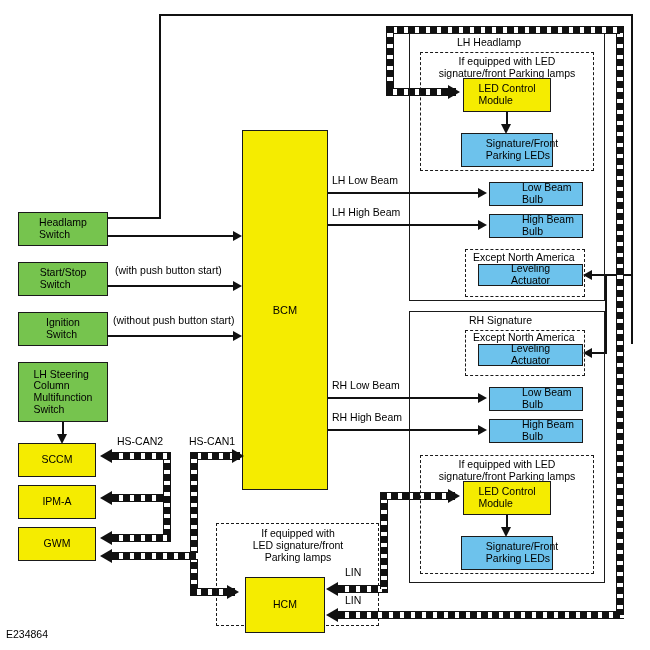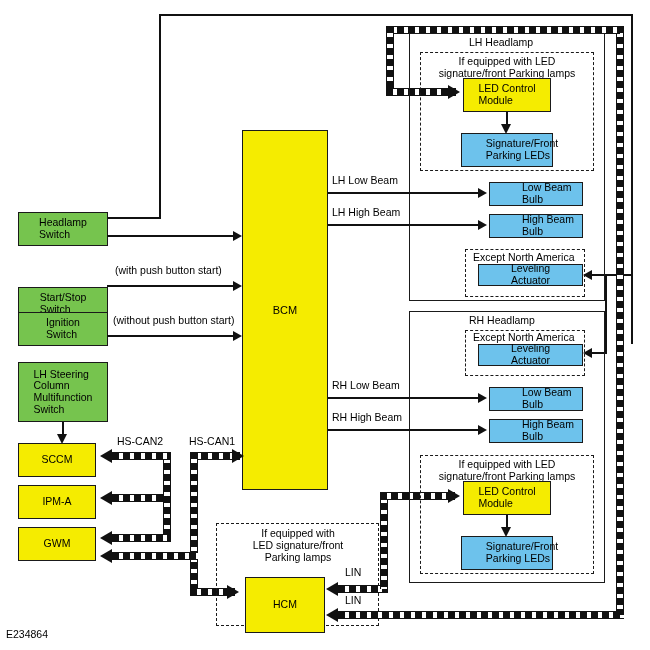--- a/index.html
+++ b/index.html
@@ -78,21 +78,21 @@
   <div class="wh" style="left:592px;top:274px;width:41px;"></div>
   <div class="ar ar-l" style="left:583px;top:270px;"></div>
 
   <div class="wv" style="left:605px;top:274px;height:80px;"></div>
   <div class="wh" style="left:592px;top:352px;width:15px;"></div>
   <div class="ar ar-l" style="left:583px;top:348px;"></div>
 
   <div class="box green" style="left:18px;top:212px;width:90px;height:34px;white-space:pre;">Headlamp
 Switch</div>
 
-  <div class="box green" style="left:18px;top:262px;width:90px;height:34px;white-space:pre;margin-top:25px;">Start/Stop
+  <div class="box green" style="left:18px;top:262px;width:90px;height:34px;white-space:pre;">Start/Stop
 Switch</div>
 
   <div class="box green" style="left:18px;top:312px;width:90px;height:34px;white-space:pre;">Ignition
 Switch</div>
 
   <div class="box green" style="left:18px;top:362px;width:90px;height:60px;white-space:pre;">LH Steering
 Column
 Multifunction
 Switch</div>
 
@@ -150,21 +150,21 @@
   <div class="lbl" style="left:344px;top:594px;">LIN</div>
   <div class="bush" style="left:338px;top:611px;width:286px;"></div>
   <div class="ar ar-bus-l" style="left:326px;top:608px;"></div>
   <div class="busv" style="left:616px;top:26px;height:589px;"></div>
   <div class="bush" style="left:386px;top:26px;width:234px;"></div>
   <div class="busv" style="left:386px;top:26px;height:68px;"></div>
   <div class="bush" style="left:386px;top:88px;width:70px;"></div>
   <div class="ar ar-bus-r" style="left:448px;top:85px;"></div>
 
   <div class="solidbox" style="left:409px;top:33px;width:196px;height:268px;"></div>
-  <div class="lbl" style="left:468px;top:36px;">LH Headlamp</div>
+  <div class="lbl" style="left:456px;top:36px;">LH Headlamp</div>
 
   <div class="dashbox" style="left:420px;top:52px;width:174px;height:119px;"></div>
   <div class="caption" style="left:424px;top:56px;width:166px;">If equipped with LED
 signature/front Parking lamps</div>
 
   <div class="box yellow" style="left:463px;top:78px;width:88px;height:34px;white-space:pre;">LED Control
 Module</div>
   <div class="wv" style="left:506px;top:112px;height:15px;"></div>
   <div class="ar ar-d" style="left:501px;top:124px;"></div>
   <div class="box blue" style="left:461px;top:133px;width:92px;height:34px;white-space:pre;">Signature/Front
@@ -179,21 +179,21 @@
 
   <div class="wh" style="left:328px;top:192px;width:153px;"></div>
   <div class="ar ar-r" style="left:478px;top:188px;"></div>
   <div class="lbl" style="left:331px;top:174px;">LH Low Beam</div>
 
   <div class="wh" style="left:328px;top:224px;width:153px;"></div>
   <div class="ar ar-r" style="left:478px;top:220px;"></div>
   <div class="lbl" style="left:331px;top:206px;">LH High Beam</div>
 
   <div class="solidbox" style="left:409px;top:311px;width:196px;height:272px;"></div>
-  <div class="lbl" style="left:468px;top:314px;">RH Headlamp</div>
+  <div class="lbl" style="left:468px;top:314px;">RH Signature</div>
 
   <div class="dashbox" style="left:465px;top:330px;width:120px;height:46px;"></div>
   <div class="lbl" style="left:472px;top:331px;">Except North America</div>
   <div class="box blue" style="left:478px;top:344px;width:105px;height:22px;">Leveling Actuator</div>
 
   <div class="box blue" style="left:489px;top:387px;width:94px;height:24px;">Low Beam Bulb</div>
   <div class="box blue" style="left:489px;top:419px;width:94px;height:24px;">High Beam Bulb</div>
 
   <div class="wh" style="left:328px;top:397px;width:153px;"></div>
   <div class="ar ar-r" style="left:478px;top:393px;"></div>

